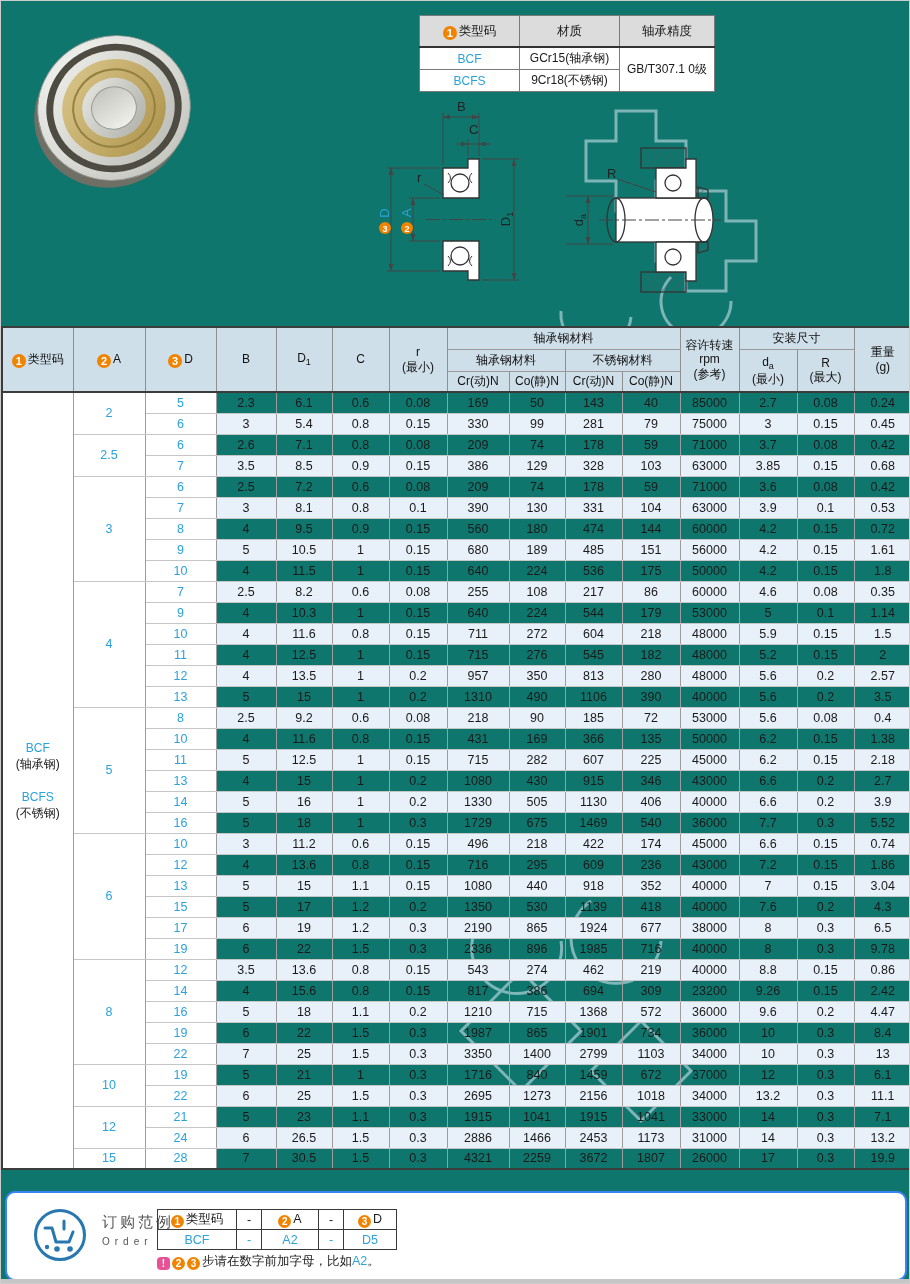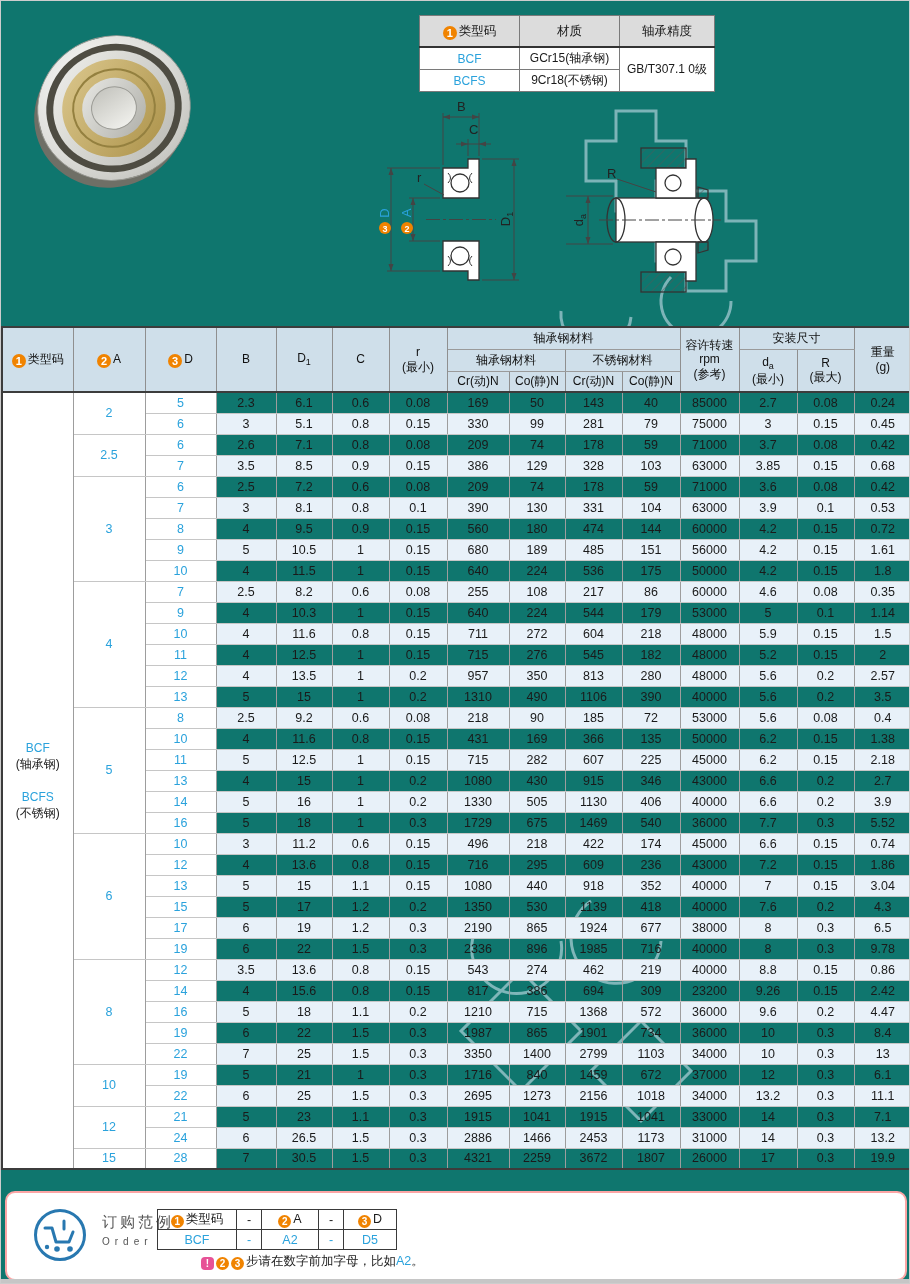--- a/index.html
+++ b/index.html
@@ -50,31 +50,31 @@
   .main-table tbody tr{height:21px;}
   .main-table tbody tr:first-child td{border-top:2px solid #3c3c3c;}
   .main-table tr.gstart td{border-top:1.5px solid #4f4f4f;}
   .main-table tr.stripe td{background:#e8f1f9;}
   .main-table td.a-cell,.main-table td.d-cell,.main-table td.type-cell{background:#fff !important;}
   .main-table td.type-cell{font-size:12px;line-height:1.35;}
   .type-cell .gap{margin-top:16px;}
   sub{font-size:9px;}
 
   
-  .order-box{position:absolute;left:4px;top:1190px;width:898px;height:86px;border:2px solid #fca5a5;
+  .order-box{position:absolute;left:4px;top:1190px;width:898px;height:86px;border:2px solid #3b82f6;
              border-radius:10px;background:#fff;}
   .cart-wrap{position:absolute;left:26px;top:15px;width:54px;height:54px;}
   .order-title{position:absolute;left:95px;top:20px;color:#555;}
   .order-title .cn{font-size:15px;letter-spacing:3px;}
   .order-title .en{font-size:10px;letter-spacing:5px;margin-top:4px;}
   .order-table{position:absolute;left:150px;top:16px;border-collapse:collapse;text-align:center;}
   .order-table td{border:1.5px solid #3a3a3a;height:19px;font-size:12.5px;padding:0 6px;}
   .order-table .c-type{width:66px;}  .order-table .c-dash{width:12px;}
   .order-table .c-a{width:44px;}     .order-table .c-d{width:40px;}
-  .order-note{position:absolute;left:150px;top:60px;font-size:12.5px;color:#222;margin-left:44px;}
+  .order-note{position:absolute;left:150px;top:60px;font-size:12.5px;color:#222;}
   .bottom-strip{position:absolute;left:0;bottom:0;width:100%;height:4px;background:#c6c6c6;}
 </style>
 </head>
 <body>
 
 <div class="page">
 
   <div class="photo">
     <div class="tilt">
       <div class="ell b-back"></div>
@@ -292,21 +292,21 @@
           <td>143</td>
           <td>40</td>
           <td>85000</td>
           <td>2.7</td>
           <td>0.08</td>
           <td>0.24</td>
         </tr>
         <tr class="stripe">
           <td class="d-cell blue">6</td>
           <td>3</td>
-          <td>5.1</td>
+          <td>5.4</td>
           <td>0.8</td>
           <td>0.15</td>
           <td>330</td>
           <td>99</td>
           <td>281</td>
           <td>79</td>
           <td>75000</td>
           <td>3</td>
           <td>0.15</td>
           <td>0.45</td>

